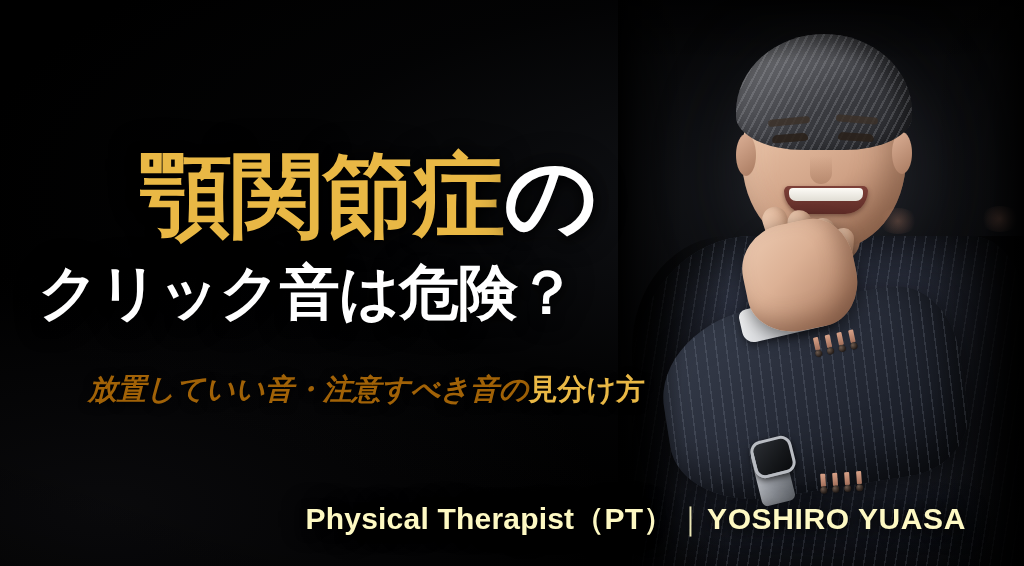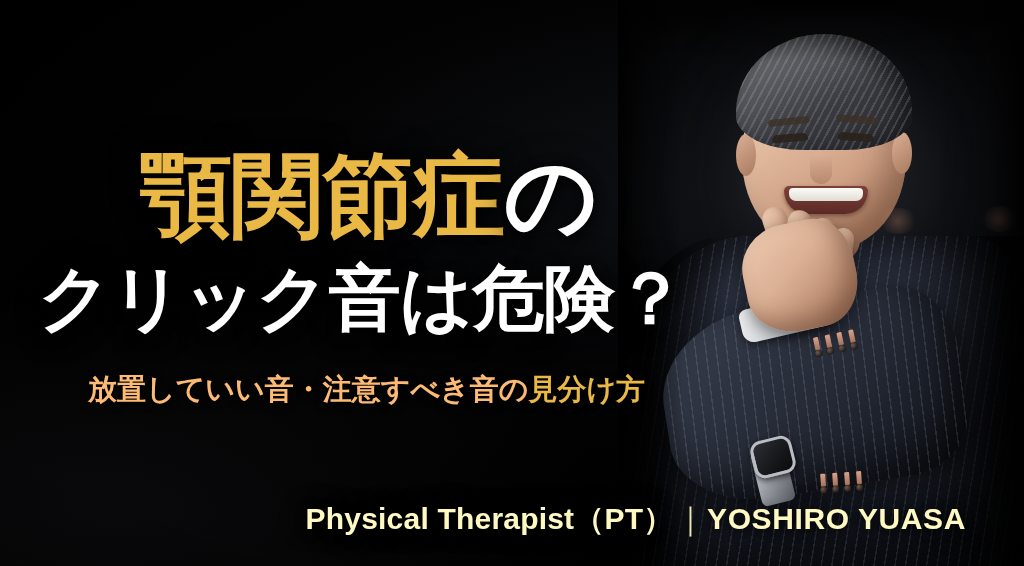--- a/index.html
+++ b/index.html
@@ -256,36 +256,36 @@
     white-space:nowrap;
     line-height:1;
     text-shadow:0 3px 14px rgba(0,0,0,.95), 0 0 30px rgba(0,0,0,.8);
   }
   .headline1 {
     left:140px; top:150px;
     font-size:92px;
   }
   .headline2 {
     left:38px; top:262px;
-    font-size:72px;
+    font-size:60px;
   }
   .hl-gold { color:#e9b845; }
   .hl-white { color:#ffffff; }
   .subtitle {
     position:absolute;
     left:88px; top:372px;
     font-family:"DejaVu Sans","Liberation Sans",sans-serif;
     font-weight:bold;
     font-size:29px;
     letter-spacing:0px;
     white-space:nowrap;
     line-height:1.2;
     text-shadow:0 2px 10px rgba(0,0,0,.95);
   }
-  .sub-white { color:#fdba74; }
+  .sub-white { color:#a16207;font-style:italic; }
   .sub-gold  { color:#e9b845; }
 
   
   .credit {
     position:absolute;
     left:0; right:58px; bottom:26px;
     text-align:right;
     z-index:7;
     font-family:"Liberation Sans","DejaVu Sans",sans-serif;
     font-weight:bold;

